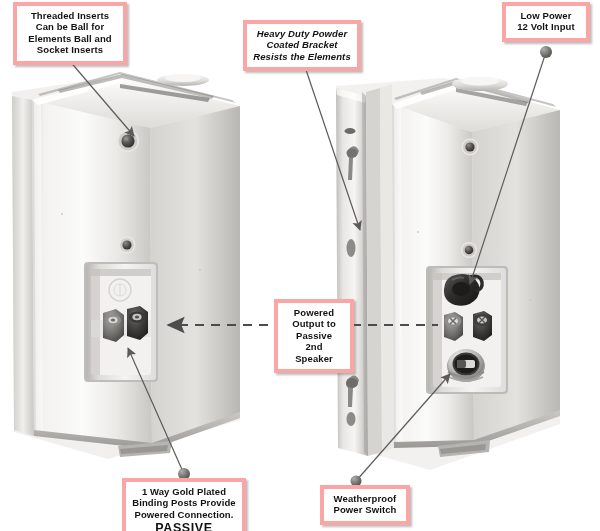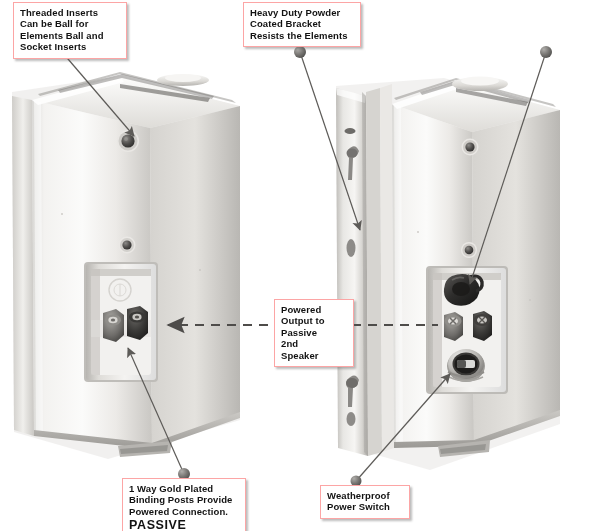--- a/index.html
+++ b/index.html
@@ -10,40 +10,40 @@
   }
   #stage{position:absolute;inset:0;width:600px;height:531px;}
 
   
   #art{position:absolute;left:0;top:0;width:600px;height:531px;}
 
   
   .callout{
     position:absolute;
     background:#ffffff;
-    border:1px solid #fca5a5;
+    border:4px solid #fca5a5;
     box-shadow:2px 2px 2px rgba(90,90,90,.40);
-    text-align:left;
+    text-align:center;
     color:#121212;
     font-weight:bold;
     font-size:9.5px;
     line-height:11.4px;
     letter-spacing:.1px;
     padding:4px 6px 5px 6px;
     box-sizing:border-box;
     z-index:20;
   }
   .callout .ln{display:block;white-space:nowrap;}
   .callout .big{
     display:block;font-size:12.5px;line-height:15px;letter-spacing:.6px;
     padding-top:1px;
   }
 
   #c-threaded{left:13px;  top:2px;   width:114px;}
-  #c-bracket {left:243px; top:2px;   width:118px;}
+  #c-bracket {left:243px; top:20px;   width:118px;font-style:italic;}
   #c-lowpower{left:502px; top:2px;   width:88px;}
   #c-powered {left:274px; top:299px; width:80px;}
   #c-binding {left:122px; top:478px; width:124px;}
   #c-weather {left:320px; top:485px; width:90px;}
 </style>
 </head>
 <body>
 
 <div id="stage">
 
@@ -330,20 +330,24 @@
     <span class="ln">Elements Ball and</span>
     <span class="ln">Socket Inserts</span>
   </div>
 
   <div class="callout" id="c-bracket">
     <span class="ln">Heavy Duty Powder</span>
     <span class="ln">Coated Bracket</span>
     <span class="ln">Resists the Elements</span>
   </div>
 
+  <div class="callout" id="c-lowpower">
+    <span class="ln">Low Power</span>
+    <span class="ln">12 Volt Input</span>
+  </div>
 
   <div class="callout" id="c-powered">
     <span class="ln">Powered</span>
     <span class="ln">Output to</span>
     <span class="ln">Passive</span>
     <span class="ln">2nd</span>
     <span class="ln">Speaker</span>
   </div>
 
   <div class="callout" id="c-binding">

